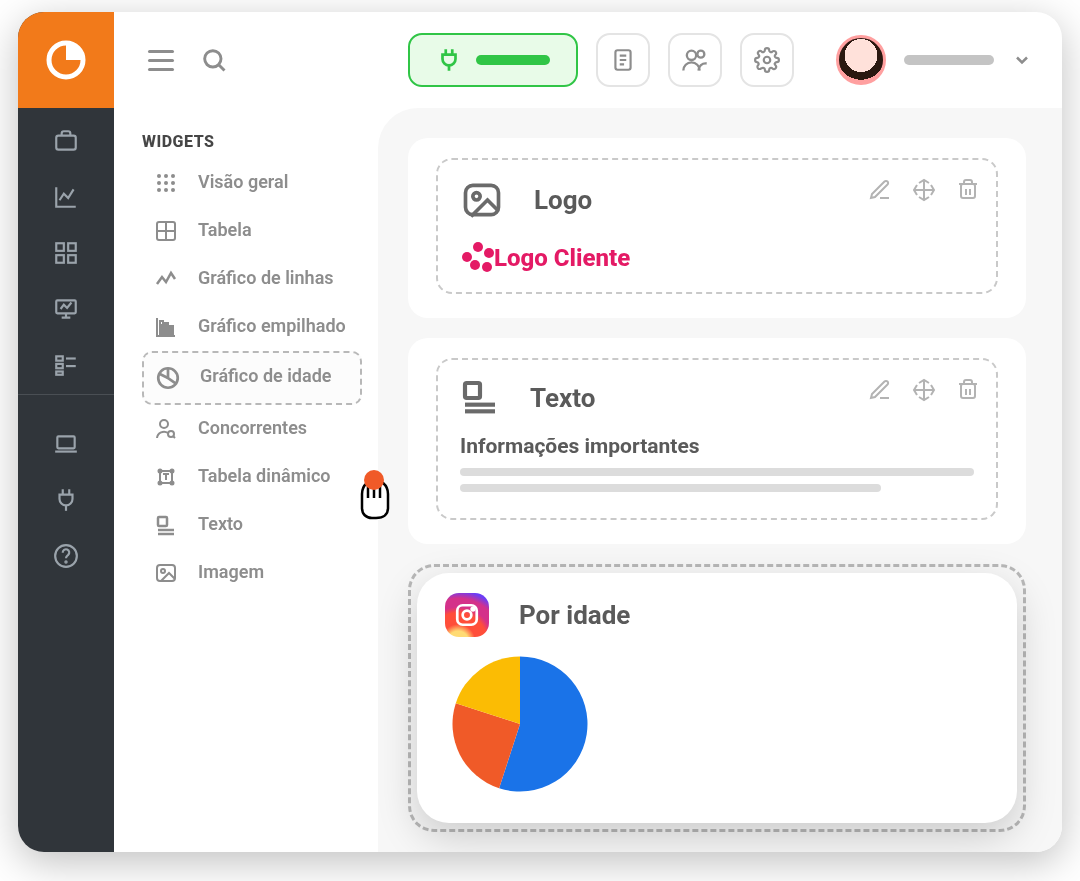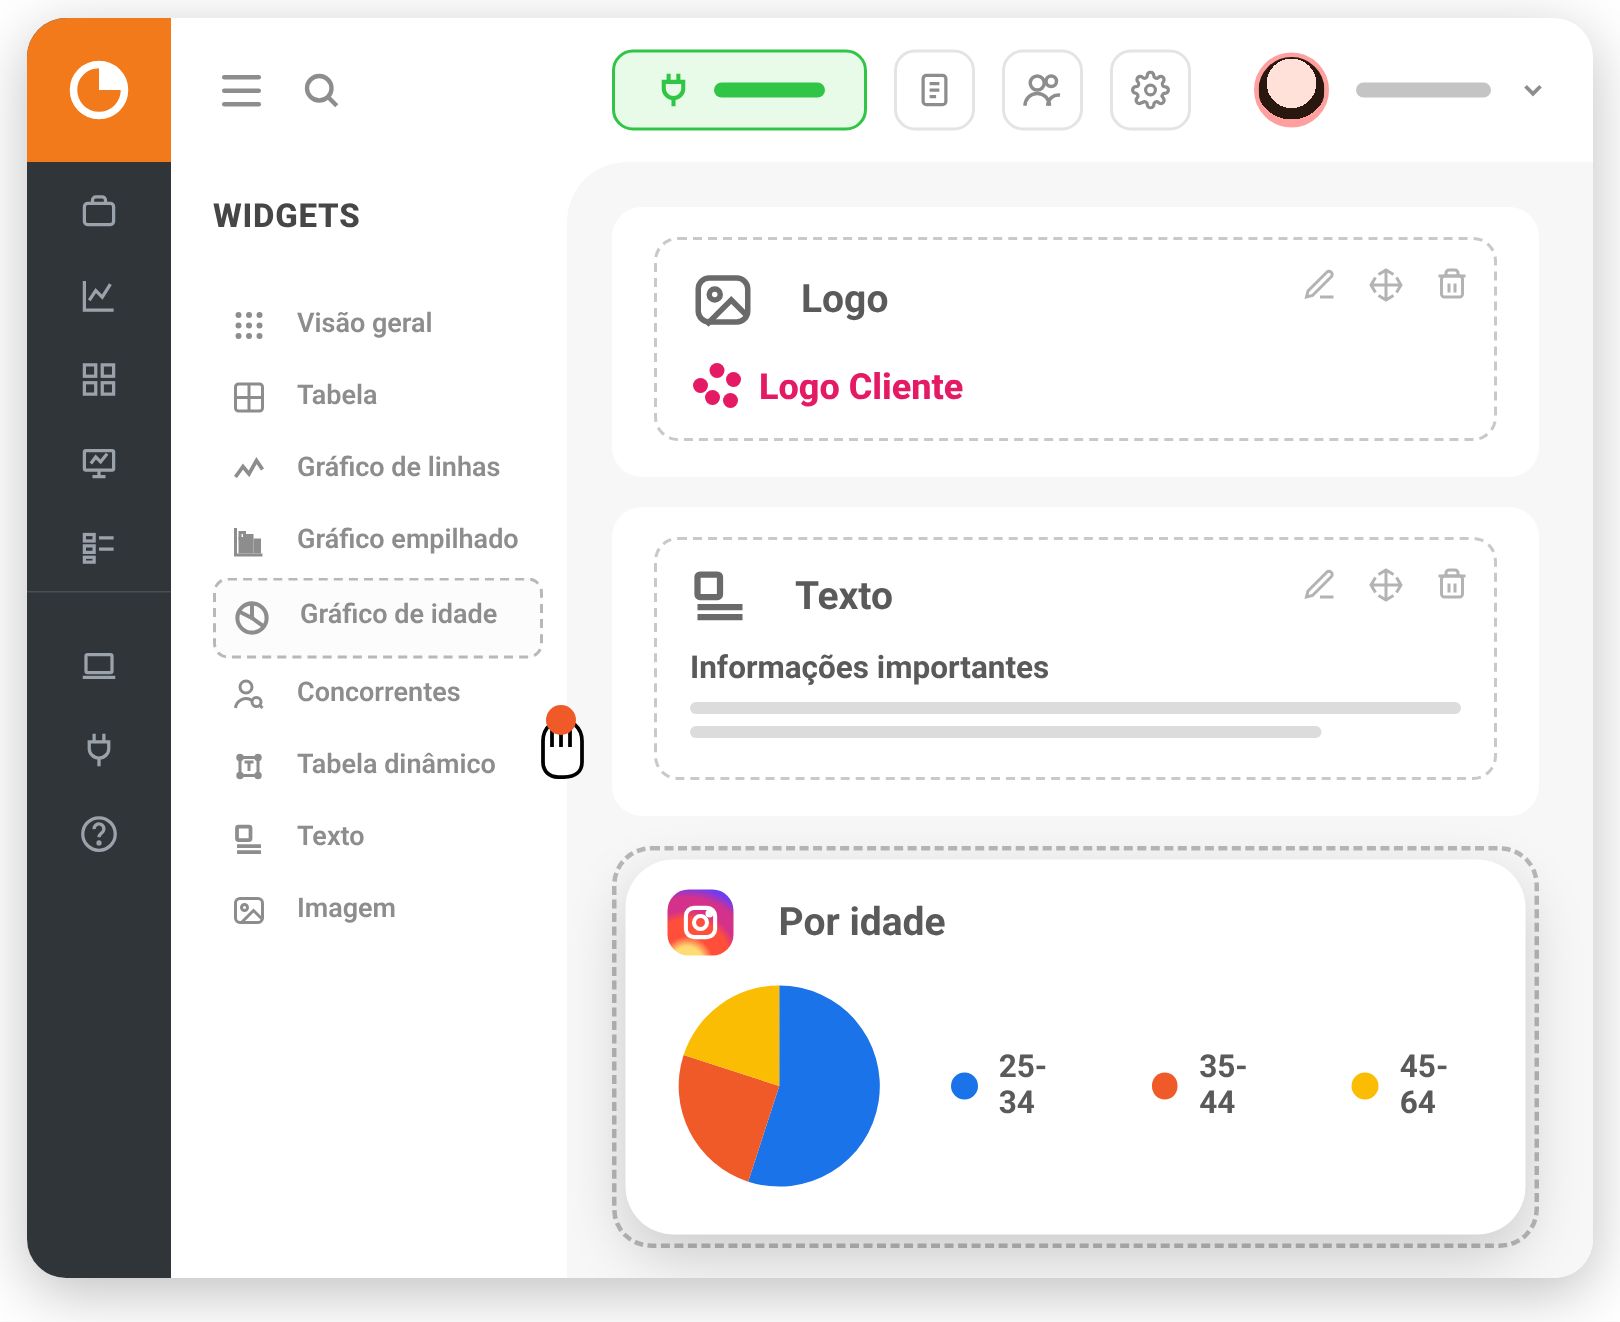--- a/index.html
+++ b/index.html
@@ -31,37 +31,37 @@
 
 
 .rail { position:absolute; left:0; top:0; width:96px; height:100%; background:#30353a; display:flex; flex-direction:column; align-items:center; }
 .logo { width:96px; height:96px; background:#f27a1a; display:flex; align-items:center; justify-content:center; }
 .rail-icons { margin-top:20px; display:flex; flex-direction:column; gap:30px; align-items:center; }
 .rail-sep { width:96px; height:1px; background:#4a4f54; margin:16px 0; }
 .rail .ico { color:#9aa3ab; }
 
 
 .widgets { position:absolute; left:96px; top:96px; width:264px; bottom:0; background:#fff; padding: 24px 16px 0 28px; }
-.widgets h2 { font-size:22px; font-weight:800; color:#464646; letter-spacing:0.5px; margin-bottom:36px; }
+.widgets h2 { font-size:16px; font-weight:800; color:#464646; letter-spacing:0.5px; margin-bottom:8px; }
 .witem { display:flex; gap:18px; font-size:18px; font-weight:600; color:#8d8d8d; padding:12px 10px; border-radius:10px; cursor:grab; }
 .witem.active { border:2px dashed #b8b8b8; background:#fcfcfc; color:#8d8d8d; }
 .witem .ic { width:28px; color:#8d8d8d; display:flex; justify-content:center; }
 
 
 .drag-cursor { position:absolute; left:336px; top:460px; z-index:60; }
 .drag-dot { position:absolute; left:10px; top:-2px; width:20px; height:20px; border-radius:50%; background:#f05a28; }
 
 
 .canvas { position:absolute; left:360px; top:96px; right:0; bottom:0; border-top-left-radius:40px; background:#f7f7f7; padding:30px 36px 0 0; overflow:hidden; }
 .card { position:relative; background:#fff; border-radius:20px; padding:20px 28px 24px 28px; margin-left:30px; margin-bottom:20px;}
 .dashed .cardinner { border:2px dashed #c9c9c9; border-radius:16px; padding:18px 22px; }
 .chdr { display:flex; align-items:center; gap:30px; }
 .chdr h3 { font-size:26px; font-weight:700; color:#5a5a5a; }
 .cactions { position:absolute; right:46px; top:40px; display:flex; gap:20px; color:#b3b3b3; cursor:pointer;}
-.logo-client { display:flex; align-items:center; gap:12px; color:#e41a65; font-weight:800; font-size:24px; margin-top:20px; margin-left:2px;}
+.logo-client { display:flex; align-items:center; gap:0; color:#e41a65; font-weight:800; font-size:24px; margin-top:20px; margin-left:2px;}
 .lc-icon{ width:32px; height:32px; position:relative;}
 .lcdot{position:absolute;width:10px;height:10px;border-radius:50%;background:#e41a65;}
 
 .txtbody h4 { font-size:21px; font-weight:700; color:#5a5a5a; margin:16px 0 10px 0;}
 .phline{height:8px;border-radius:4px;background:#dcdcdc;margin:8px 0;}
 
 .special{ box-shadow:0 14px 40px rgba(0,0,0,0.18); border-radius:32px; }
 .special-outer{ border:3px dashed #b8b8b8; border-radius:26px; padding:6px; margin-left:30px; margin-bottom:20px;}
 .pierow{display:flex;align-items:center;gap:40px;margin-top:12px;}
 .legend{display:flex;gap:46px;align-items:center;font-size:21px;font-weight:700;color:#5a5a5a;}
@@ -412,33 +412,19 @@
               </svg>
             </div>
         <h3>Por idade</h3>
       </div>
       <div class="pierow">
         <svg id="pie-svg" width="150" height="150" viewBox="0 0 100 100">
               <path d="M 50 50 L 50 5 A 45 45 0 1 1 36.09423525312735 92.79754323328191 Z" fill="#1a73e8"></path>
               <path d="M 50 50 L 36.09423525312735 92.79754323328191 A 45 45 0 0 1 7.202456766718093 36.09423525312735 Z" fill="#f05a28"></path>
               <path d="M 50 50 L 7.202456766718093 36.09423525312735 A 45 45 0 0 1 49.99999999999999 5 Z" fill="#fbbc04"></path>
             </svg>
-        <div class="legend" id="pie-legend">
-              <span>
-                <span class="dot" style="background: rgb(26, 115, 232);"></span>
-                <span>25-34</span>
-              </span>
-              <span>
-                <span class="dot" style="background: rgb(240, 90, 40);"></span>
-                <span>35-44</span>
-              </span>
-              <span>
-                <span class="dot" style="background: rgb(251, 188, 4);"></span>
-                <span>45-64</span>
-              </span>
-            </div>
       </div>
     </div>
     </div>
 
   </div>
 
 </div>
 
 </body></html>

